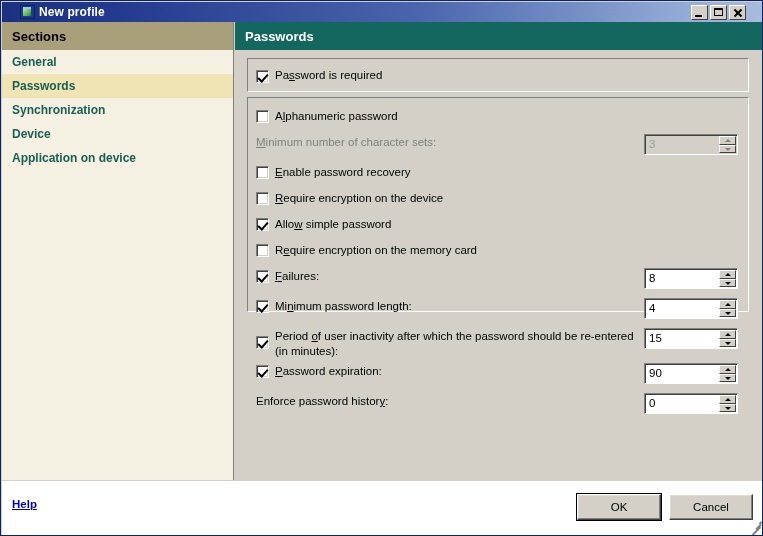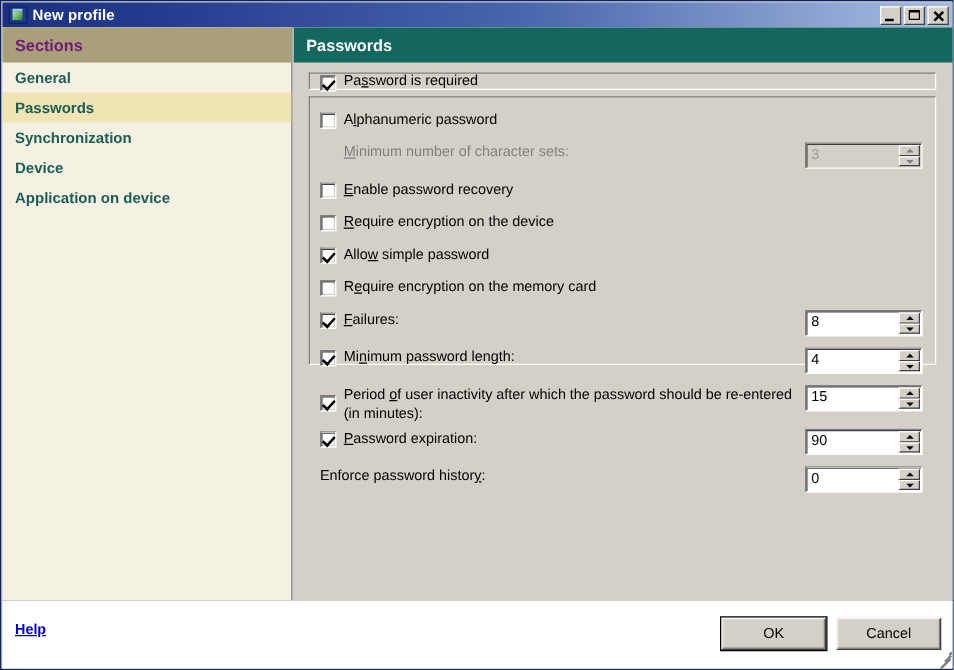--- a/index.html
+++ b/index.html
@@ -26,21 +26,21 @@
 
   
   .titlebar {
     position: absolute;
     left: 1px; top: 1px;
     width: 761px;
     height: 20px;
     background: linear-gradient(to right, #1b3180 0%, #22398d 14%, #4a66ad 55%, #8fa8d4 88%, #a9bcdd 100%);
     display: flex;
     align-items: center;
-    padding: 0 2px;
+    padding: 0 15px;
     box-sizing: border-box;
   }
   .title-icon {
     width: 15px; height: 14px;
     margin: 0 4px 0 3px;
     background: #1b3a8b;
     border: 1px solid #0d2257;
     box-sizing: border-box;
     position: relative;
     flex: none;
@@ -125,21 +125,21 @@
   }
   .sidebar-header {
     height: 28px;
     background: #a99f7b;
     display: flex;
     align-items: center;
     padding-left: 10px;
     box-sizing: border-box;
   }
   .sidebar-header span {
-    color: #701a75;
+    color: #000000;
     font-weight: bold;
     font-size: 13px;
   }
   .sidebar-list { padding-top: 0; }
   .sidebar-item {
     height: 24px;
     display: flex;
     align-items: center;
     padding-left: 10px;
     box-sizing: border-box;
@@ -180,21 +180,21 @@
   }
 
   
   .panel {
     background: #d4d0c8;
     border: 1px solid;
     border-color: #808080 #ffffff #ffffff #808080;
     box-sizing: border-box;
   }
   #panel-top {
-    height: 14px;
+    height: 34px;
     display: flex;
     align-items: center;
     padding-left: 8px;
   }
   #panel-main {
     margin-top: 5px;
     height: 215px;
     padding: 10px 10px 0 8px;
   }
 
@@ -233,21 +233,21 @@
     line-height: 15px;
     font-size: 11.5px;
     padding-top: 1px;
     cursor: default;
   }
   .plain-label {
     line-height: 15px;
     font-size: 11.5px;
     padding-top: 1px;
   }
-  .indent { margin-left: 19px; }
+  .indent { }
   u { text-decoration: underline; }
   .disabled { color: #808080; }
 
   .row .label-wrap { max-width: 370px; }
 
   
   .spin {
     position: absolute;
     right: 0;
     top: 0;

